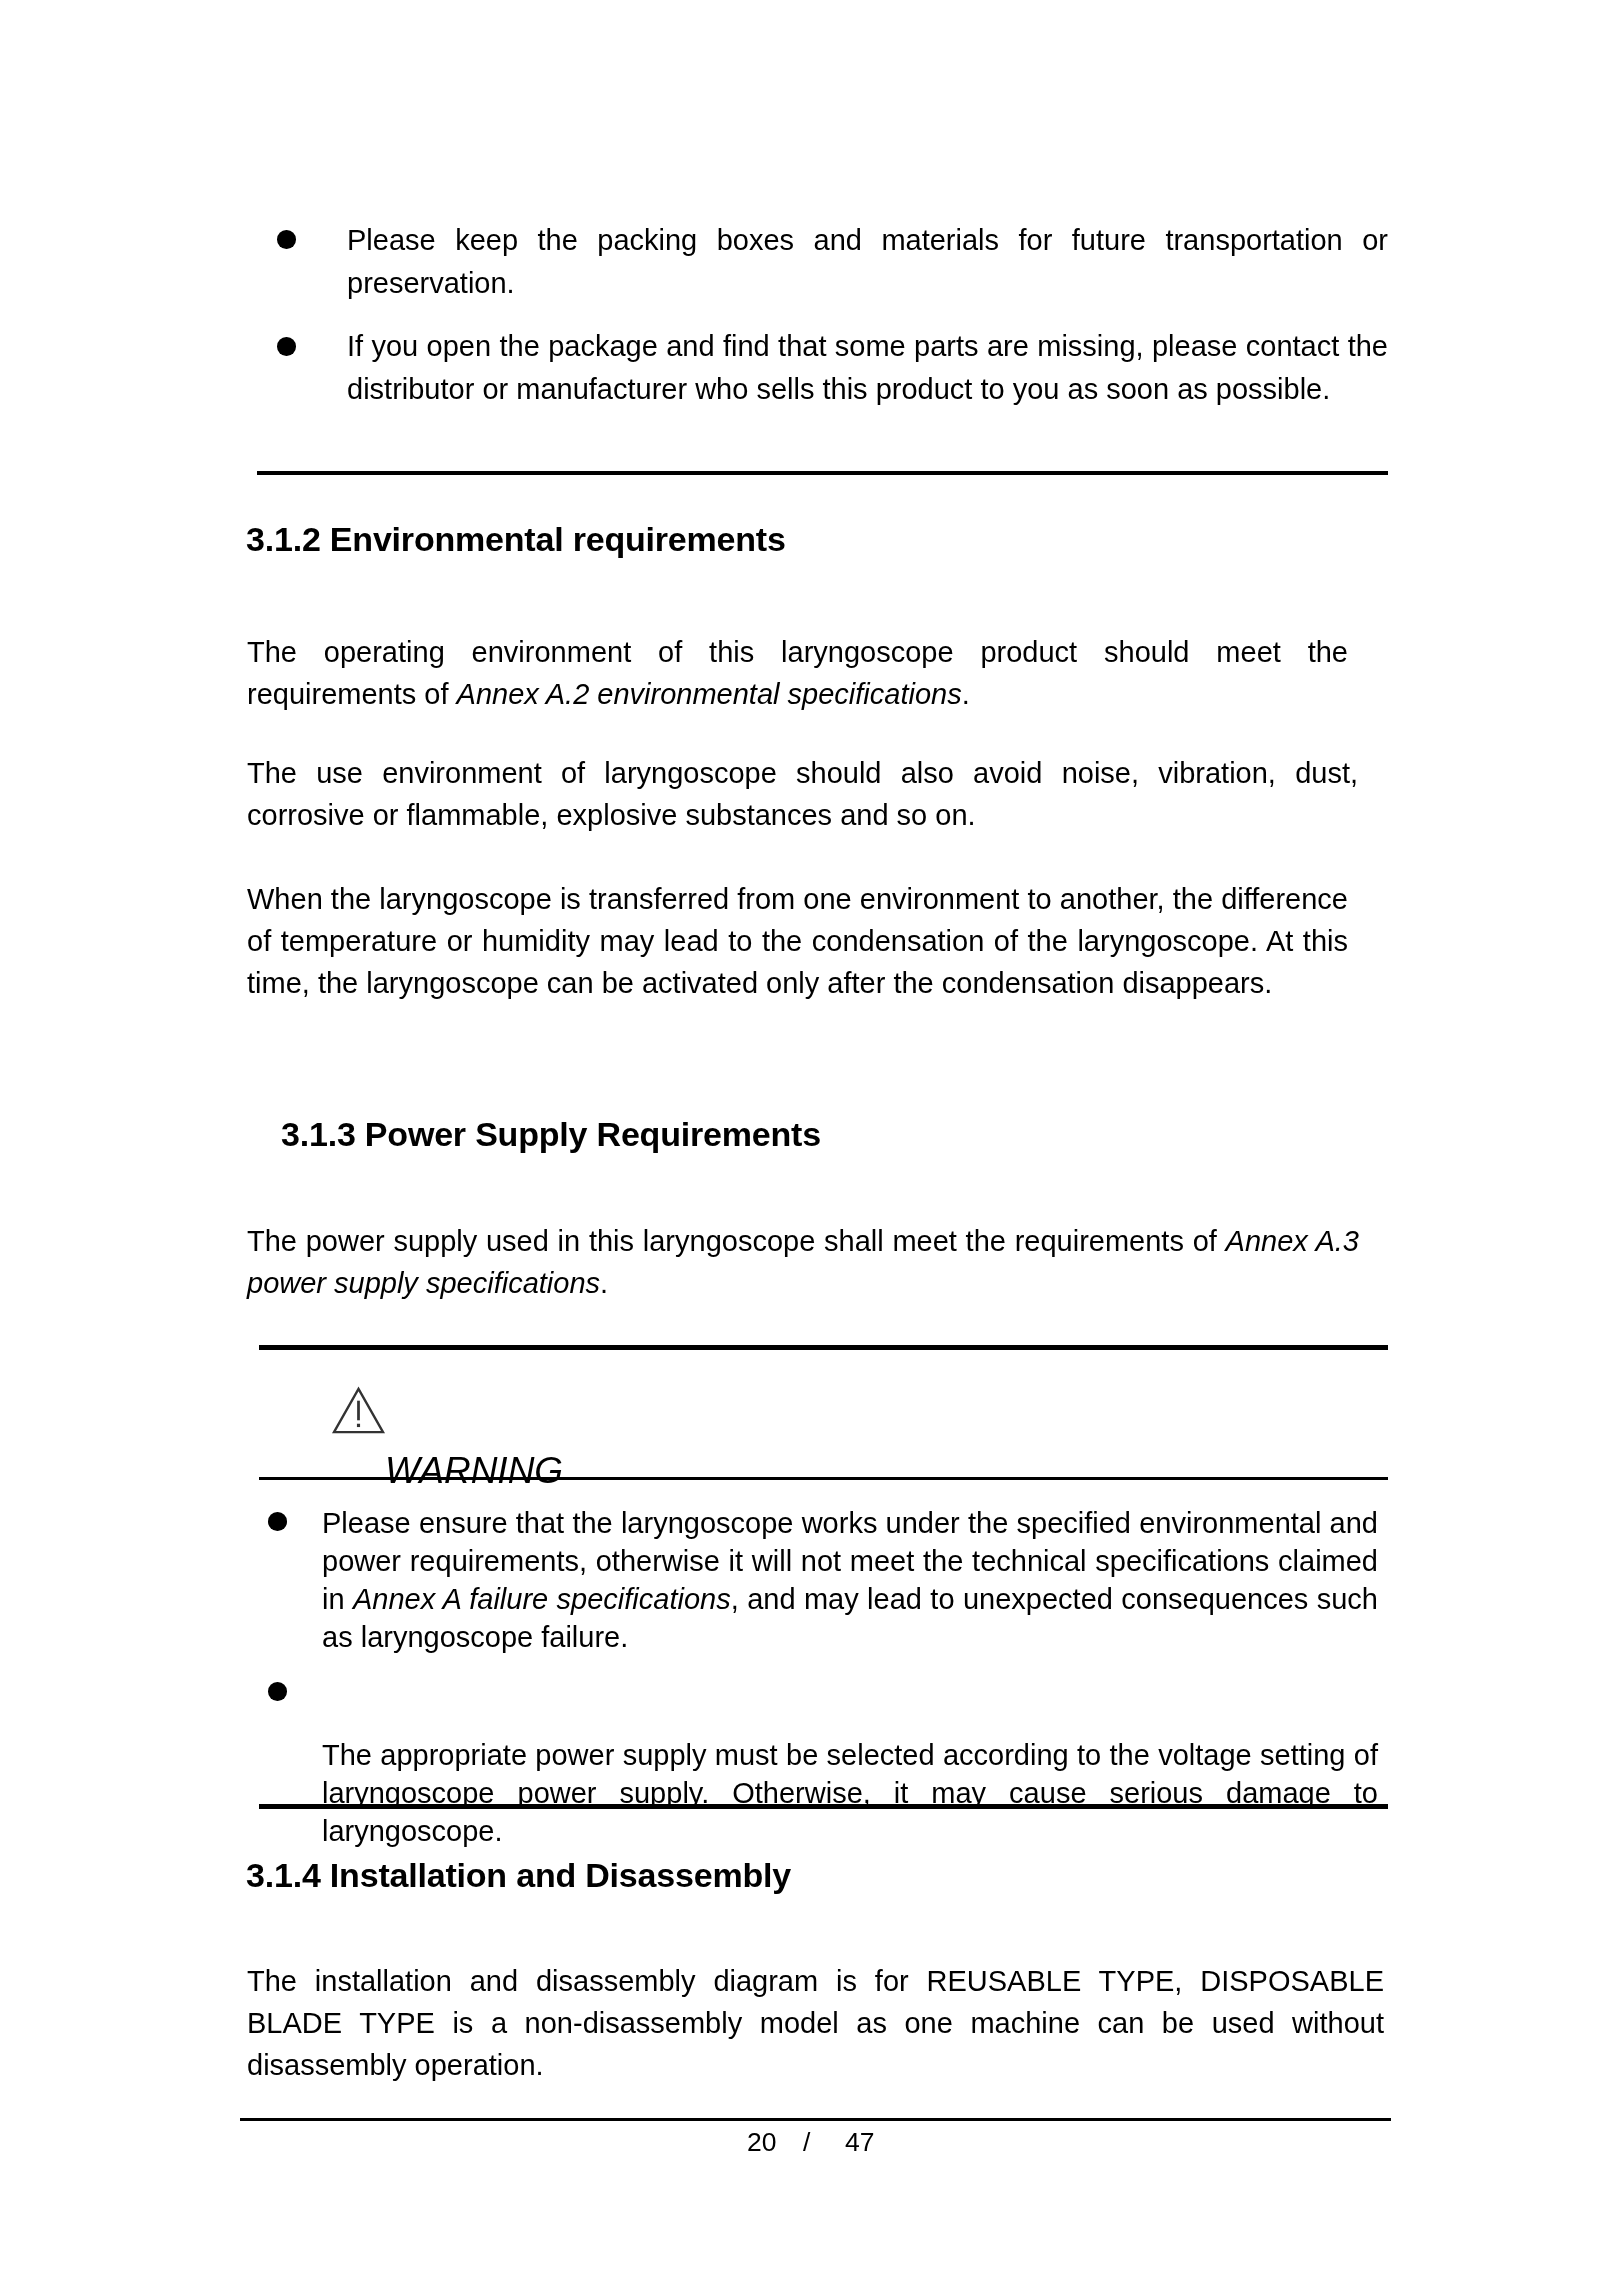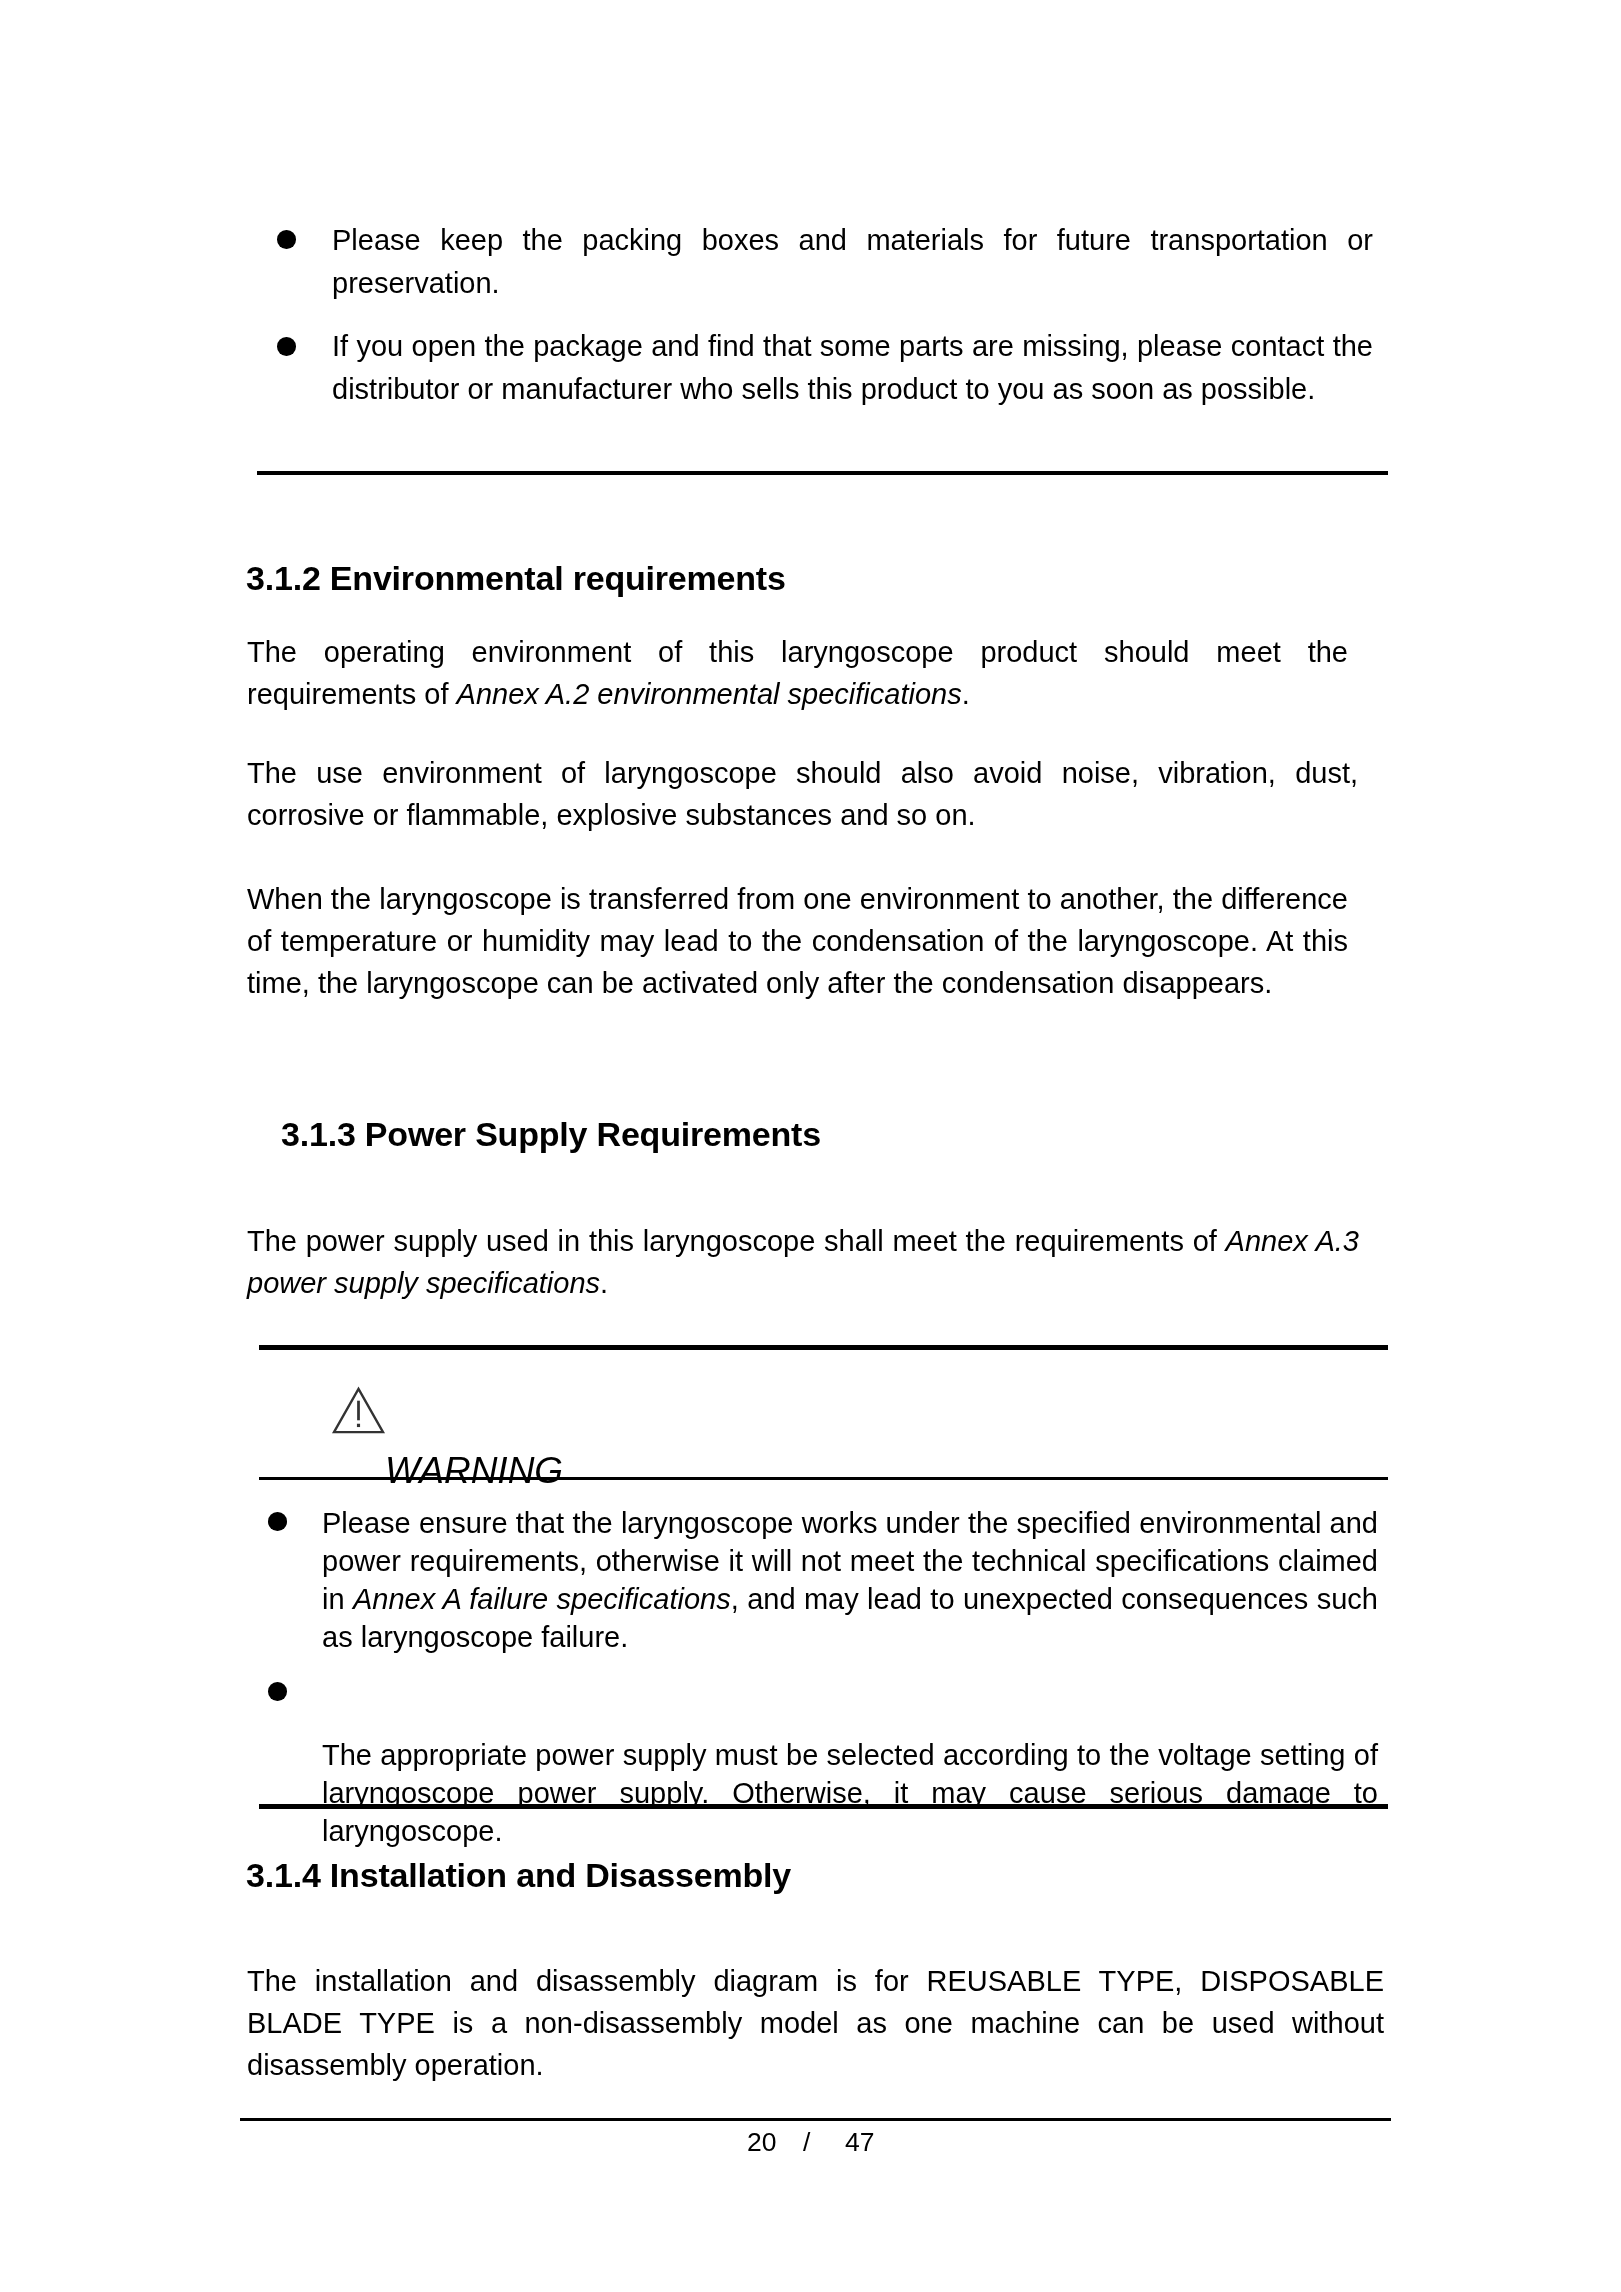--- a/index.html
+++ b/index.html
@@ -3,40 +3,40 @@
   <meta charset="utf-8">
   <style>
     html, body { margin: 0; padding: 0; background: #ffffff; }
     body { width: 1621px; height: 2293px; position: relative; overflow: hidden;
            font-family: "Liberation Sans", sans-serif; color: #000; }
     .abs { position: absolute; }
     .rule { position: absolute; background: #000; }
     .body-text { font-size: 29px; line-height: 42px; text-align: justify; text-align-last: left; }
     .heading { font-size: 34px; line-height: 43px; font-weight: bold; white-space: nowrap; letter-spacing: -0.2px; }
     .dot { position: absolute; width: 18.6px; height: 18.6px; border-radius: 50%; background: #000; }
-    .btext { position: absolute; font-size: 29px; line-height: 43px; text-align: justify; text-align-last: left; }
+    .btext { position: absolute; font-size: 29px; line-height: 43px; text-align: justify; text-align-last: left; margin-left: 15px; }
     .wtext { position: absolute; font-size: 29px; line-height: 38px; text-align: justify; text-align-last: left; }
     .warn-title { position: absolute; font-size: 37px; line-height: 45px; white-space: nowrap; }
     .page-num { position: absolute; font-size: 26.5px; line-height: 31px; white-space: pre; }
     i { font-style: italic; }
   </style>
 </head>
 <body>
 
 <div>
   <div class="dot" style="left:277px; top:230px;"></div>
   <div class="btext" style="left:332px; top:219px; width:1041px;">Please keep the packing boxes and materials for future transportation or preservation.</div>
 
   <div class="dot" style="left:277px; top:337px;"></div>
   <div class="btext" style="left:332px; top:325px; width:1041px;">If you open the package and find that some parts are missing, please contact the distributor or manufacturer who sells this product to you as soon as possible.</div>
 </div>
 
 <div class="rule" style="left:257px; top:471px; width:1131px; height:3.9px;"></div>
 
-<div class="abs heading" style="left:246px; top:518px;margin-top:39px;">3.1.2 Environmental requirements</div>
+<div class="abs heading" style="left:246px; top:518px;">3.1.2 Environmental requirements</div>
 
 <div class="abs body-text" style="left:247px; top:623px; width:1101px;margin-top:8px;"><span>The operating environment of this laryngoscope product should meet the requirements of </span><i>Annex A.2 environmental specifications</i><span>.</span></div>
 
 <div class="abs body-text" style="left:247px; top:752px; width:1111px;">The use environment of laryngoscope should also avoid noise, vibration, dust, corrosive or flammable, explosive substances and so on.</div>
 
 <div class="abs body-text" style="left:247px; top:878px; width:1101px;">When the laryngoscope is transferred from one environment to another, the difference of temperature or humidity may lead to the condensation of the laryngoscope. At this time, the laryngoscope can be activated only after the condensation disappears.</div>
 
 <div class="abs heading" style="left:246px; top:1113px;margin-left:35px;">3.1.3 Power Supply Requirements</div>
 
 <div class="abs body-text" style="left:247px; top:1220px; width:1112px;"><span>The power supply used in this laryngoscope shall meet the requirements of </span><i>Annex A.3 power supply specifications</i><span>.</span></div>

